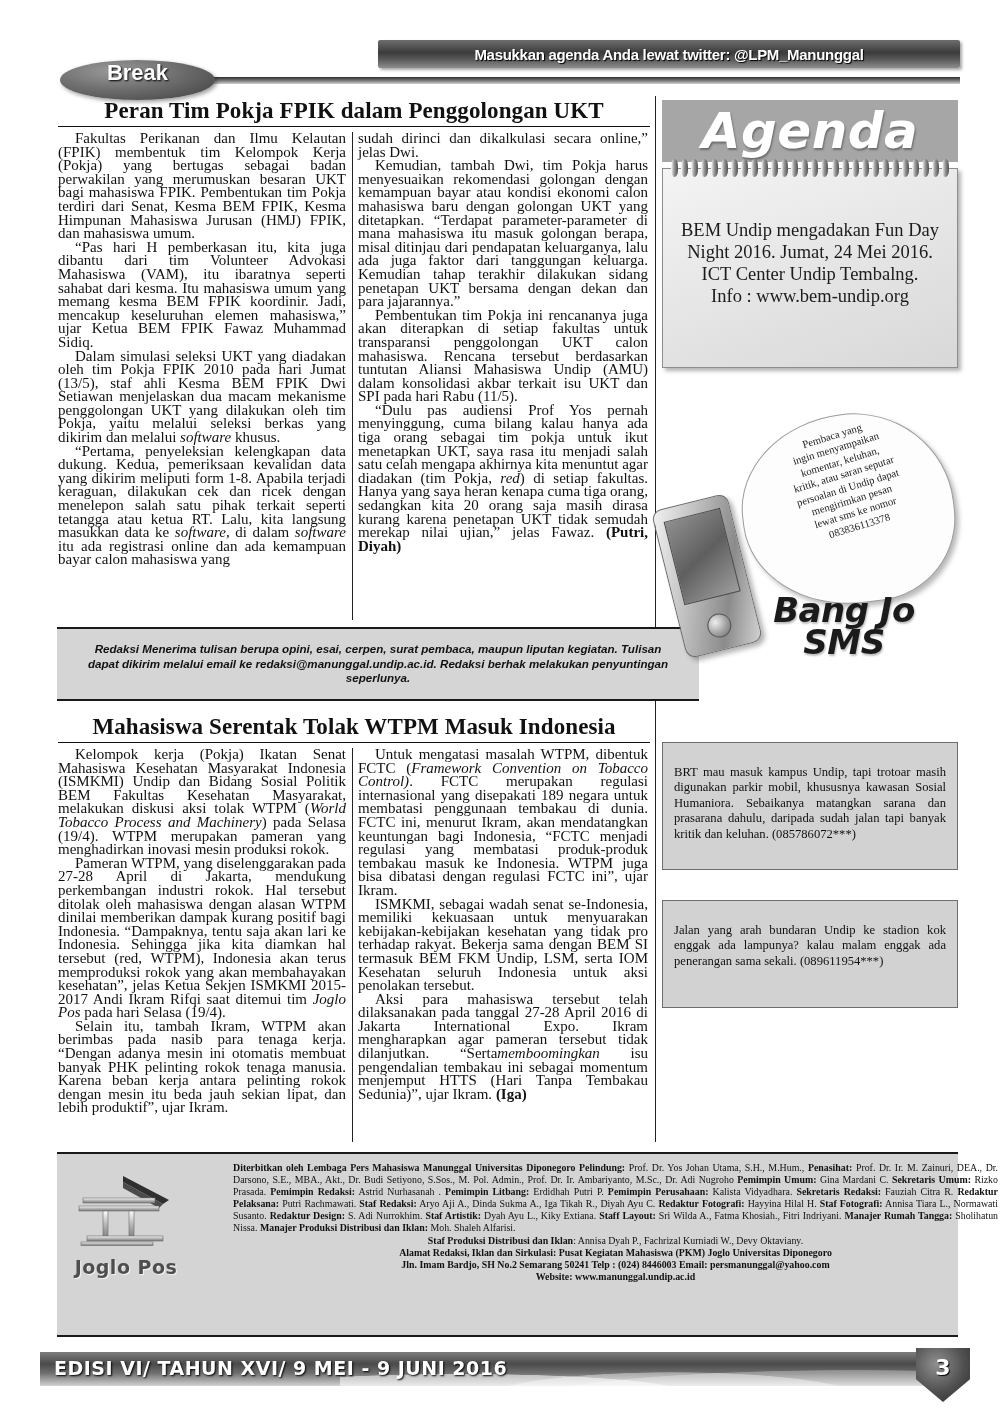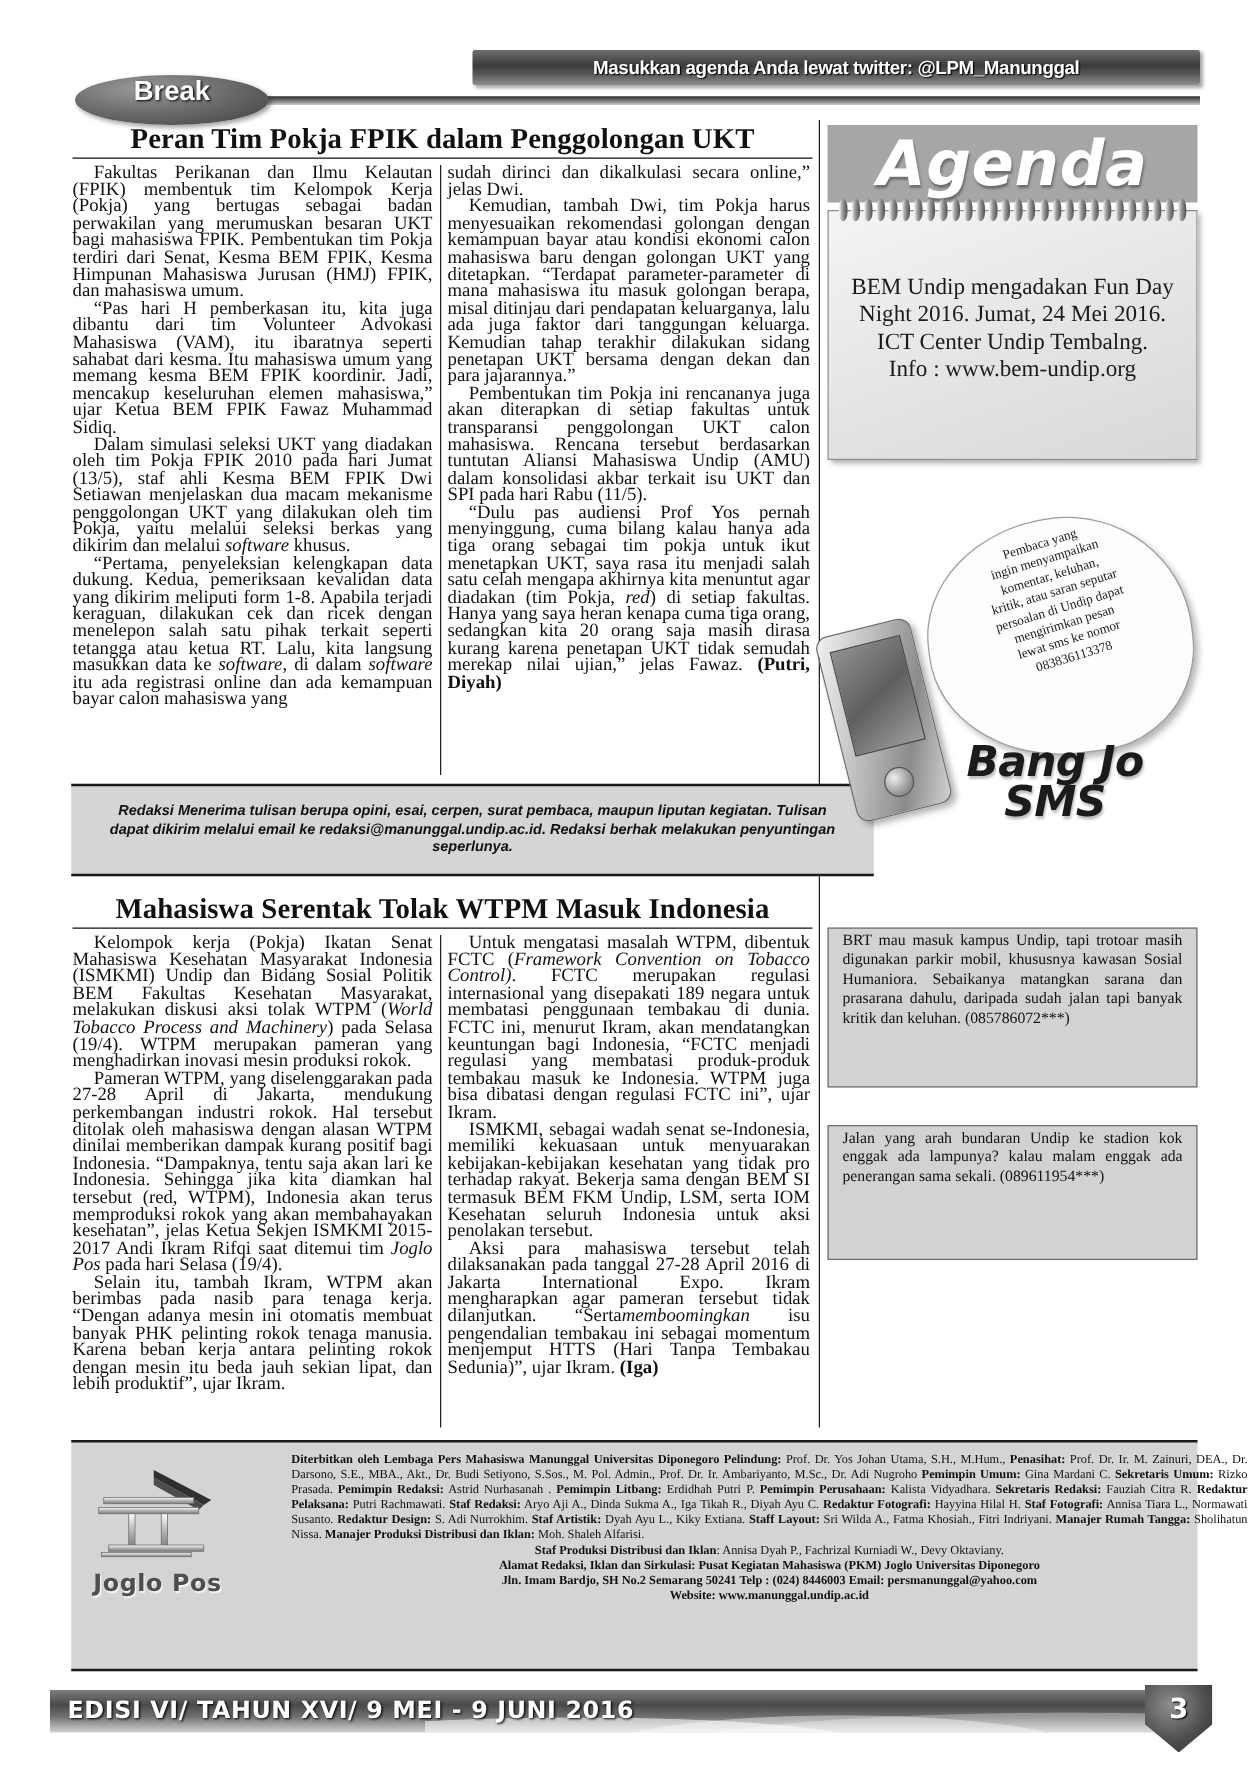--- a/index.html
+++ b/index.html
@@ -160,21 +160,21 @@
     text-align:center; color:#1b1b1b;
     font-family:"DejaVu Sans", sans-serif; font-weight:bold; font-style:italic;
     font-size:34px; line-height:32px; letter-spacing:-.5px;
     text-shadow:1px 2px 2px rgba(0,0,0,.25);
   }
 
   
   .sms-box {
     position:absolute; left:662px; width:296px;
     background:#d2d2d2; border:1px solid #6e6e6e;
-    padding:2px 11px;
+    padding:22px 11px;
     font-size:12.6px; line-height:15.4px; text-align:justify; color:#111;
   }
   #smsbox1 { top:742px; height:128px; }
   #smsbox2 { top:900px; height:108px; }
 
   
   .colophon {
     position:absolute; left:57px; top:1152px; width:901px; height:185px;
     background:#d4d4d4;
     border-top:2px solid #1a1a1a; border-bottom:2px solid #1a1a1a;

